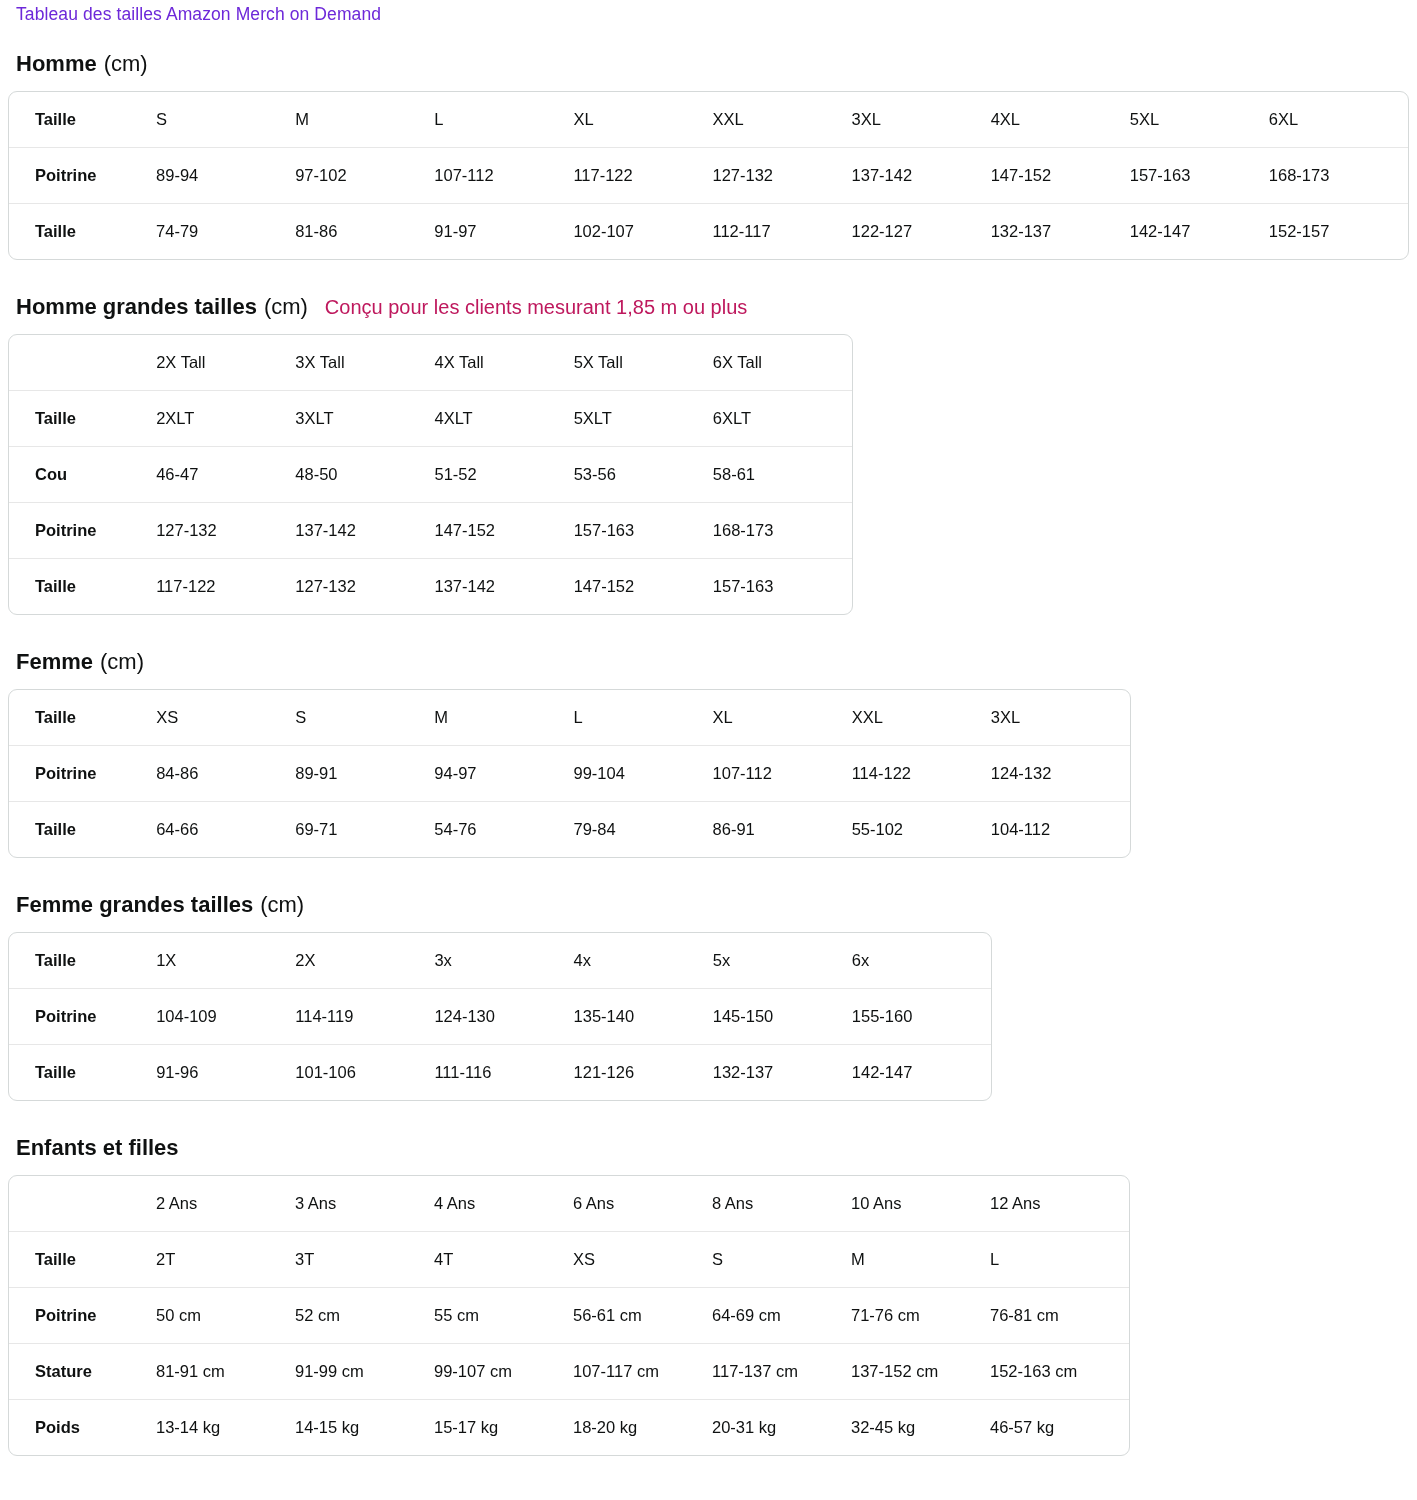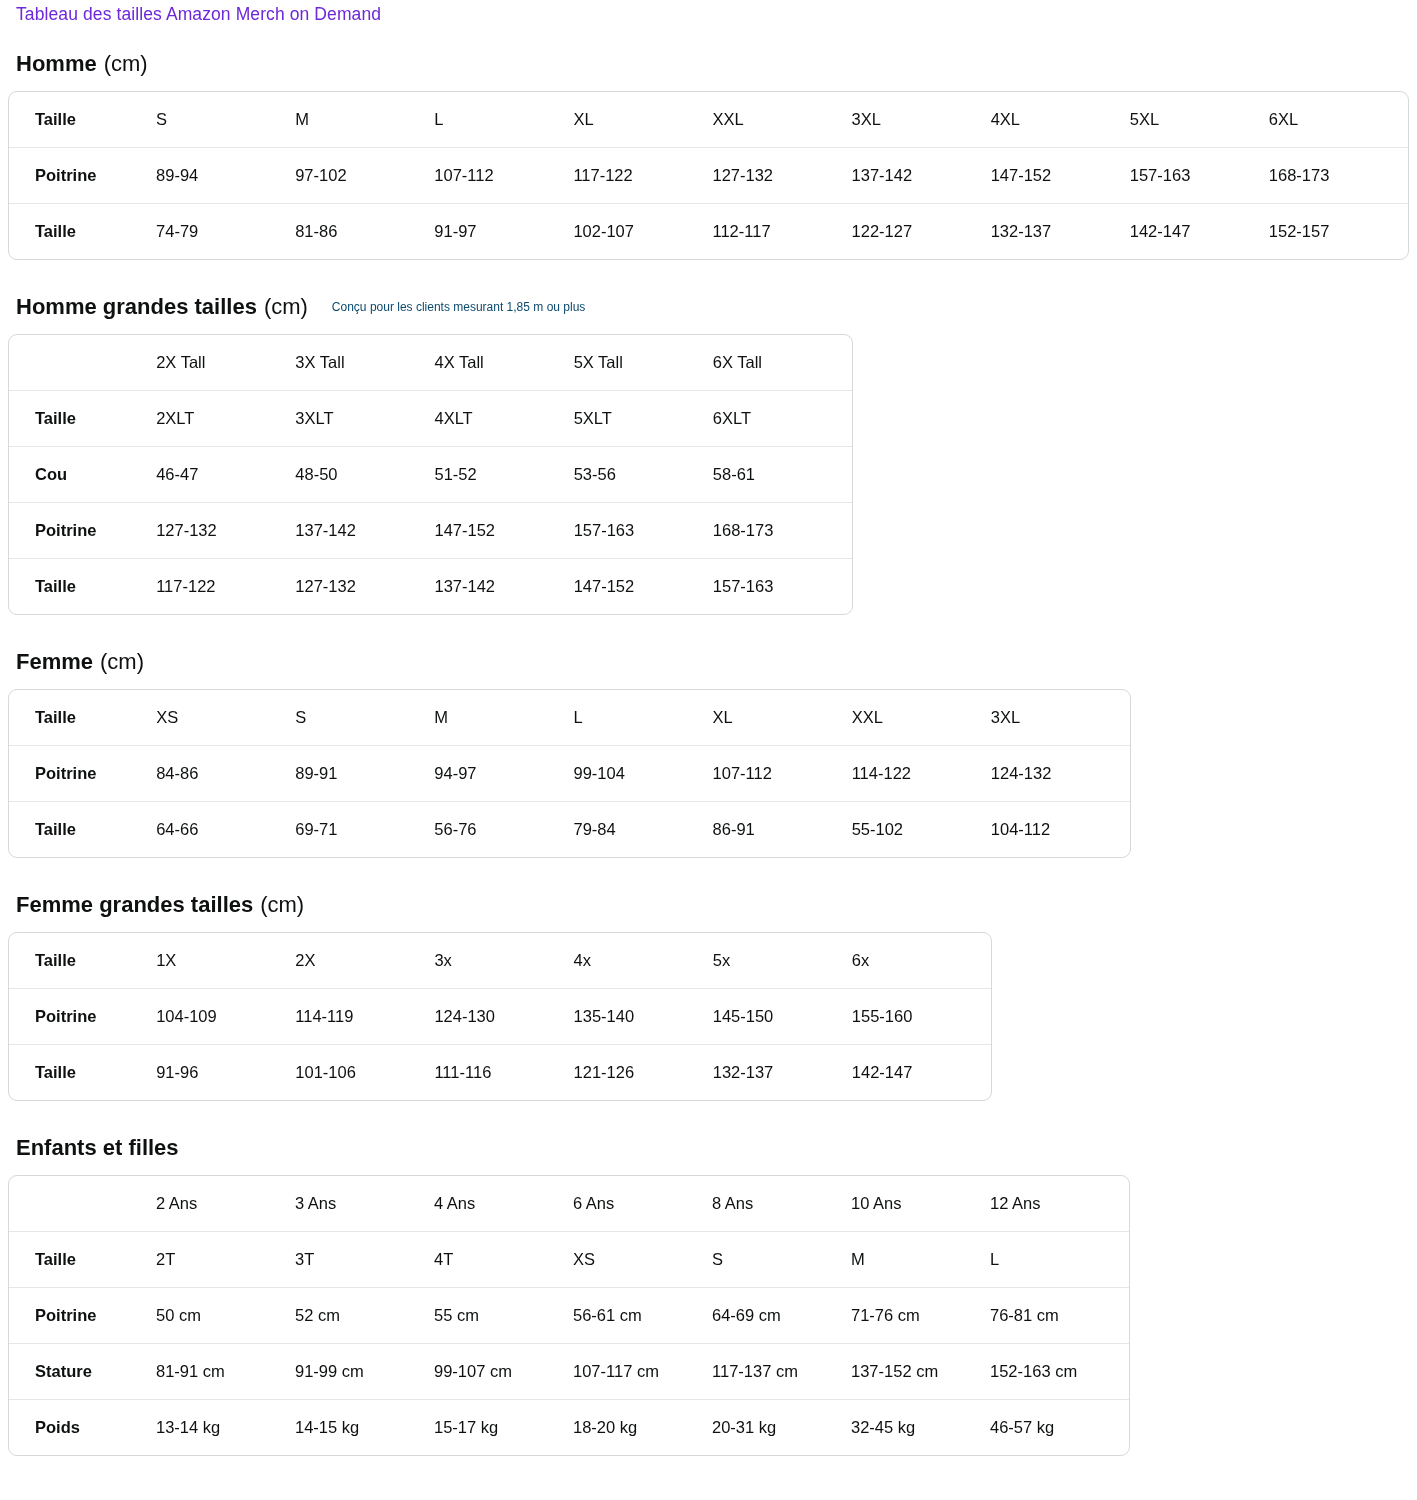--- a/index.html
+++ b/index.html
@@ -35,23 +35,23 @@
     align-items: center;
     flex-wrap: wrap;
   }
   .section-heading .unit {
     font-weight: 400;
     margin-left: 7px;
     font-size: 22px;
   }
   .section-heading .note {
     font-weight: 400;
-    font-size: 12px;
-    margin-left: 24px;
-    color: #0c4a6e;
+    font-size: 20px;
+    margin-left: 17px;
+    color: #be185d;
   }
   table.size-table {
     border-collapse: separate;
     border-spacing: 0;
     border: 1px solid #d5d9d9;
     border-radius: 9px;
     overflow: hidden;
     background: #fff;
     margin: 7px 0 34px 0;
     table-layout: fixed;
@@ -254,21 +254,21 @@
         <td class="cell">94-97</td>
         <td class="cell">99-104</td>
         <td class="cell">107-112</td>
         <td class="cell">114-122</td>
         <td class="cell">124-132</td>
       </tr>
       <tr>
         <th class="rowhead">Taille</th>
         <td class="cell">64-66</td>
         <td class="cell">69-71</td>
-        <td class="cell">56-76</td>
+        <td class="cell">54-76</td>
         <td class="cell">79-84</td>
         <td class="cell">86-91</td>
         <td class="cell">55-102</td>
         <td class="cell">104-112</td>
       </tr>
     </tbody>
   </table>
 
   <div class="section-heading">
     <span>Femme grandes tailles</span>

